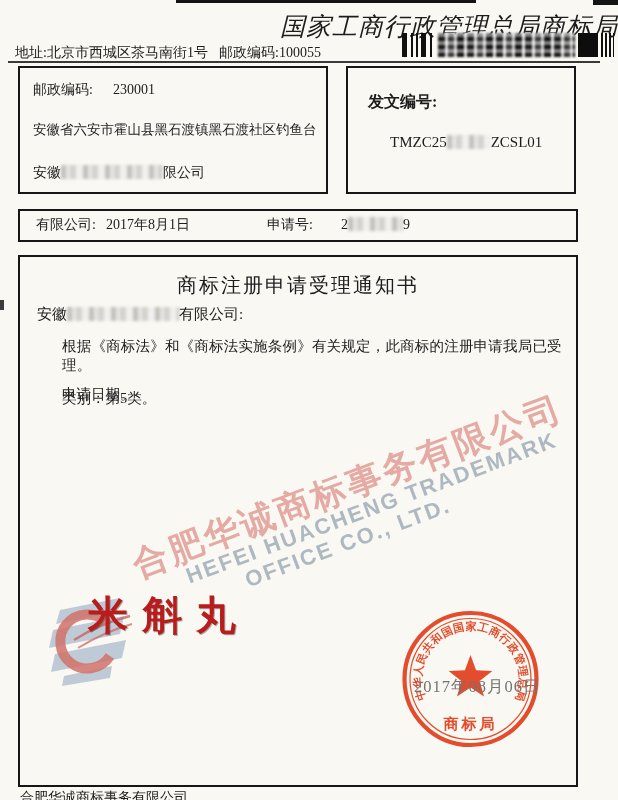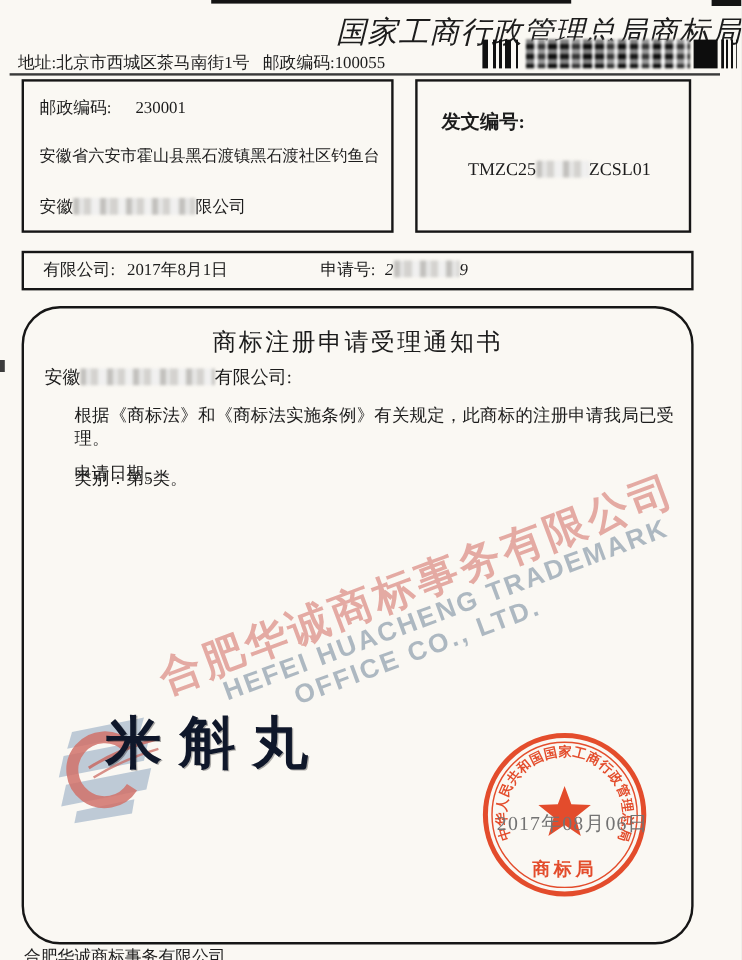--- a/index.html
+++ b/index.html
@@ -30,33 +30,33 @@
       repeating-linear-gradient(90deg,#1a1a1a 0 7px,#e8e8e8 7px 10px,#3c3c3c 10px 16px,#d8d8d8 16px 19px,#111 19px 26px,#eee 26px 29px);
     filter:blur(1px);}
   .bc-square{width:20px;margin-left:3px;background:#0d0d0d;}
   .bc-bars-r{width:13px;margin-left:3px;background:repeating-linear-gradient(90deg,#101010 0 2px,transparent 2px 4px);}
 
   
   .box{position:absolute;border:2px solid #161616;background:transparent;}
   .recipient-box{left:18px;top:66px;width:306px;height:124px;}
   .dispatch-box{left:346px;top:66px;width:226px;height:124px;}
   .app-bar{left:18px;top:209px;width:556px;height:29px;}
-  .notice-box{left:18px;top:255px;width:556px;height:528px;border-radius:32px;}
+  .notice-box{left:18px;top:255px;width:556px;height:528px;}
 
   .rb-row1{position:absolute;left:13px;top:13px;font-size:14px;}
   .rb-row1 .val{margin-left:20px;}
   .rb-row2{position:absolute;left:13px;top:53px;font-size:13.5px;white-space:nowrap;}
   .rb-row3{position:absolute;left:13px;top:96px;font-size:14px;white-space:nowrap;}
   .db-label{position:absolute;left:20px;top:24px;font-size:16px;font-weight:bold;}
   .db-value{position:absolute;left:42px;top:66px;font-size:15px;white-space:nowrap;}
 
   .ab-date{position:absolute;left:16px;top:5px;font-size:14px;}
   .ab-date .val{margin-left:10px;}
   .ab-num{position:absolute;left:247px;top:5px;font-size:14px;}
-  .ab-num .val{margin-left:8px;font-style:italic;}
+  .ab-num .val{margin-left:28px;}
 
   
   .redact{display:inline-block;height:14px;vertical-align:-2px;border-radius:1px;
     background:repeating-linear-gradient(90deg,rgba(90,90,90,.35) 0 5px,rgba(225,225,225,.8) 5px 9px,rgba(140,140,140,.35) 9px 15px,rgba(238,238,238,.85) 15px 22px);
     filter:blur(1.4px);}
   .w-102{width:102px;} .w-44{width:44px;} .w-55{width:55px;} .w-112{width:112px;}
 
   
   .notice-title{position:absolute;left:0;top:15px;width:100%;text-align:center;
     font-size:20px;letter-spacing:2px;}
@@ -71,21 +71,21 @@
   .wm-cn{font-size:35px;font-weight:600;letter-spacing:3px;white-space:nowrap;
     color:rgba(205,85,75,.48);padding-left:52px;}
   .wm-en{font-family:"Liberation Sans","DejaVu Sans",sans-serif;font-weight:700;
     font-size:22px;letter-spacing:2px;white-space:nowrap;color:rgba(122,141,160,.60);}
   .wm-en1{padding-left:98px;margin-top:-8px;}
   .wm-en2{padding-left:152px;margin-top:-2px;}
 
   
   .agency-logo{position:absolute;left:44px;top:594px;z-index:1;opacity:.85;}
   .trademark-name{position:absolute;left:88px;top:588px;z-index:2;
-    font-size:47px;font-weight:700;letter-spacing:14px;color:#0f172a;white-space:nowrap;
+    font-size:40px;font-weight:700;letter-spacing:14px;color:#b91c1c;white-space:nowrap;
     text-shadow:1px 1px 0 rgba(20,20,20,.35);text-align:center;}
 
   
   .seal{position:absolute;left:398px;top:608px;z-index:2;opacity:.93;}
   .seal-arc-text{font-size:11px;letter-spacing:.5px;fill:#e2401d;font-weight:700;}
   .seal-bottom-text{font-size:15px;letter-spacing:3px;fill:#e2401d;font-weight:700;text-anchor:middle;}
   .seal-date{position:absolute;left:414px;top:676px;z-index:3;font-size:16.5px;
     letter-spacing:1px;color:#737373;white-space:nowrap;}
 
   .footer-agency{position:absolute;left:20px;top:789px;font-size:14px;white-space:nowrap;}

